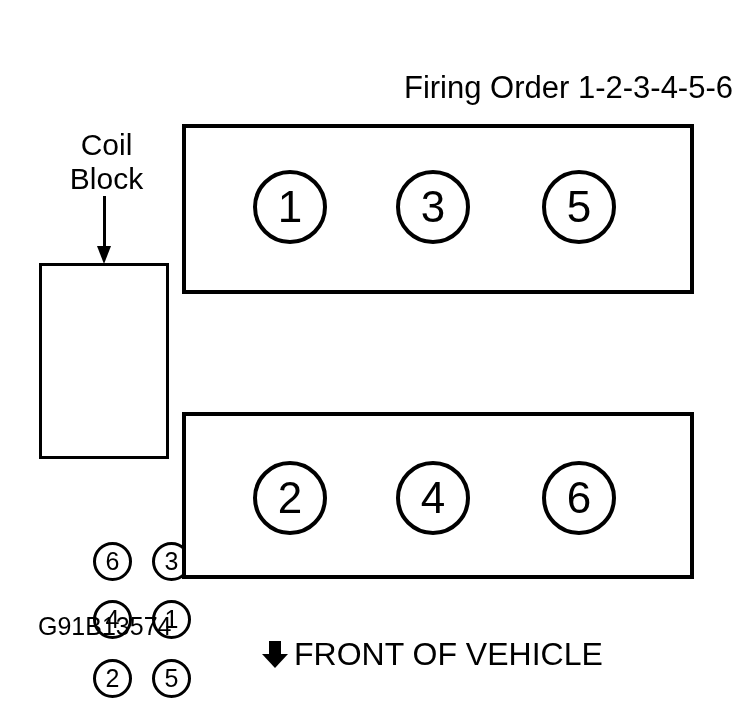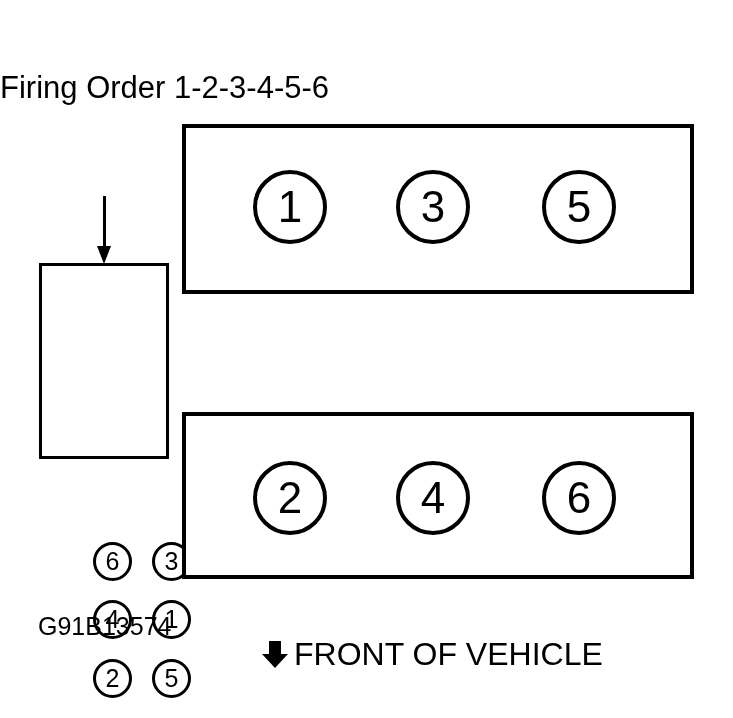--- a/index.html
+++ b/index.html
@@ -18,21 +18,21 @@
     background: #ffffff;
     overflow: hidden;
   }
 
   
   .title {
     position: absolute;
     left: 0;
     top: 70px;
     width: 733px;
-    text-align: left;
+    text-align: right;
     font-size: 31px;
     letter-spacing: 0px;
     white-space: nowrap;
   }
 
   
   .coil-caption {
     position: absolute;
     left: 34px;
     top: 128px;
@@ -173,20 +173,24 @@
     white-space: nowrap;
   }
 </style>
 </head>
 <body>
 
 <div id="canvas">
 
   <div class="title">Firing Order 1-2-3-4-5-6</div>
 
+  <div class="coil-caption">
+    <div>Coil</div>
+    <div>Block</div>
+  </div>
 
   <div class="coil-arrow">
     <div class="shaft"></div>
     <div class="head"></div>
   </div>
 
   <div class="coil-box">
     <div class="term col-l row-1">6</div>
     <div class="term col-r row-1">3</div>
     <div class="term col-l row-2">4</div>

